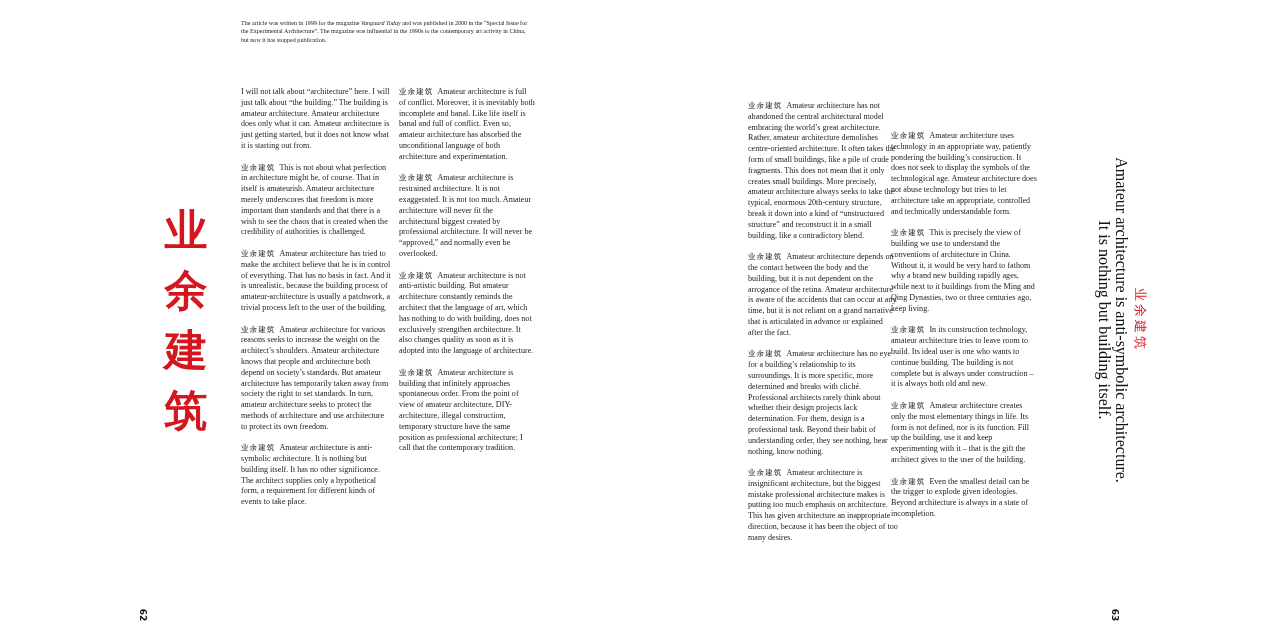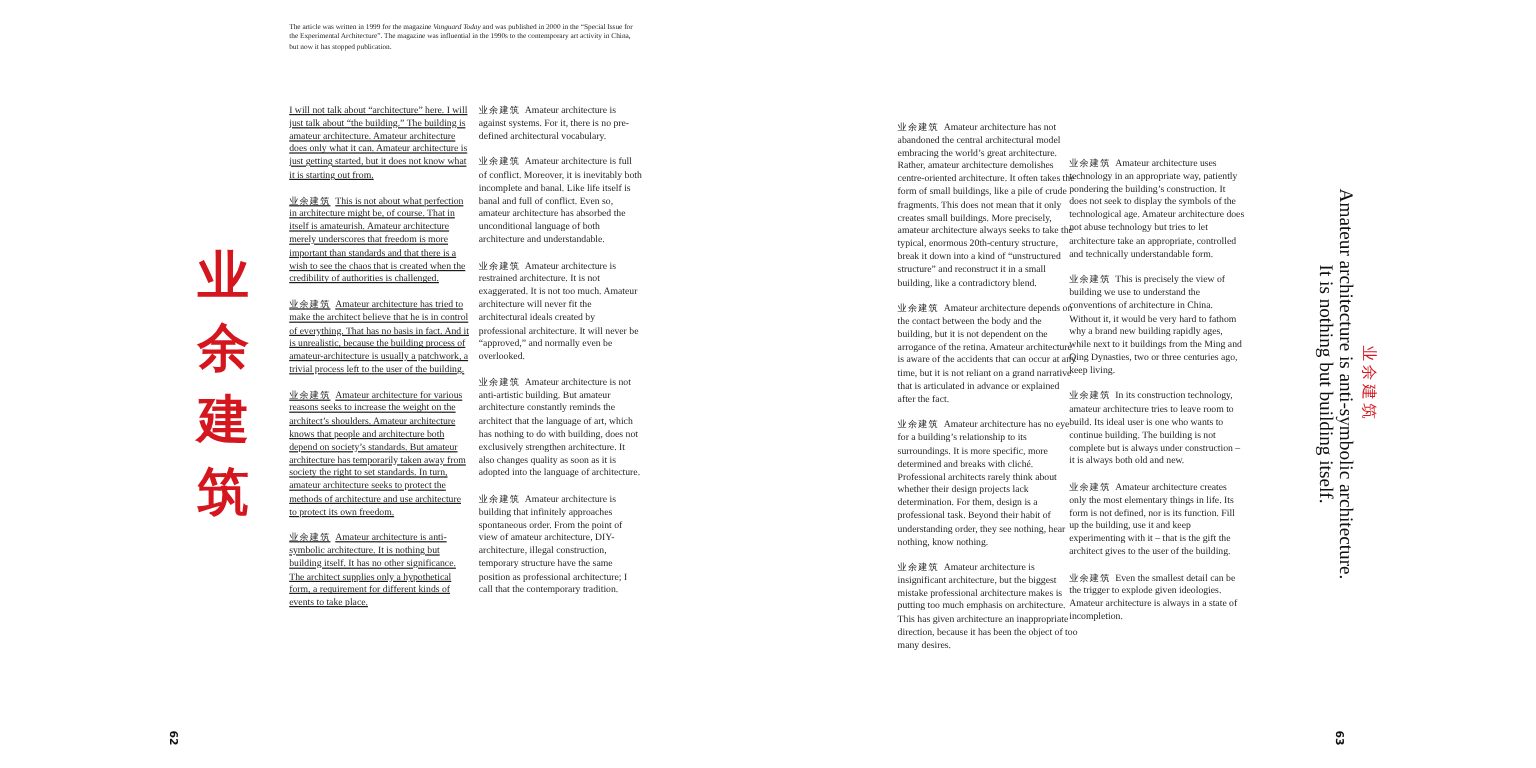--- a/index.html
+++ b/index.html
@@ -24,21 +24,21 @@
   }
   .big-title span { display: block; }
 
   .col {
     position: absolute; top: 87px;
     font-family: "Liberation Serif", serif; font-size: 8.1px; line-height: 10.8px; color: #1b1b1b;
   }
   .col p { margin-bottom: 10.8px; }
   .col .cn { font-family: "DejaVu Sans", sans-serif; font-size: 7.6px; letter-spacing: 1px; margin-right: 4px; }
 
-  .col-1 { left: 241px; width: 150px; text-decoration: underline; }
+  .col-1 { left: 241px; width: 150px; }
   .col-2 { left: 399px; width: 136px; }
   .col-3 { left: 108px; width: 150px; margin-top: 14px; }
   .col-4 { left: 251px; width: 146px; margin-top: 44px; }
 
   .page-number {
     position: absolute; top: 610px; font-family: "DejaVu Sans", sans-serif; font-weight: bold;
     font-size: 9px; color: #111; transform: rotate(90deg); transform-origin: center;
   }
   .pn-left { left: 137px; }
   .pn-right { left: 469px; }
@@ -76,44 +76,43 @@
 
     <div class="col col-1">
       <p><span>I will not talk about “architecture” here. I will just talk about “the building.” The building is amateur architecture. Amateur architecture does only what it can. Amateur architecture is just getting started, but it does not know what it is starting out from.</span></p>
       <p><span class="cn">业余建筑</span><span>This is not about what perfection in architecture might be, of course. That in itself is amateurish. Amateur architecture merely underscores that freedom is more important than standards and that there is a wish to see the chaos that is created when the credibility of authorities is challenged.</span></p>
       <p><span class="cn">业余建筑</span><span>Amateur architecture has tried to make the architect believe that he is in control of everything. That has no basis in fact. And it is unrealistic, because the building process of amateur-architecture is usually a patchwork, a trivial process left to the user of the building.</span></p>
       <p><span class="cn">业余建筑</span><span>Amateur architecture for various reasons seeks to increase the weight on the architect’s shoulders. Amateur architecture knows that people and architecture both depend on society’s standards. But amateur architecture has temporarily taken away from society the right to set standards. In turn, amateur architecture seeks to protect the methods of architecture and use architecture to protect its own freedom.</span></p>
       <p><span class="cn">业余建筑</span><span>Amateur architecture is anti-symbolic architecture. It is nothing but building itself. It has no other significance. The architect supplies only a hypothetical form, a requirement for different kinds of events to take place.</span></p>
     </div>
 
     <div class="col col-2">
-      <p><span class="cn">业余建筑</span><span>Amateur architecture is against systems. For it, there is no pre-defined architectural vocabulary.</span></p>
-      <p><span class="cn">业余建筑</span><span>Amateur architecture is full of conflict. Moreover, it is inevitably both incomplete and banal. Like life itself is banal and full of conflict. Even so, amateur architecture has absorbed the unconditional language of both architecture and understandable.</span></p>
-      <p><span class="cn">业余建筑</span><span>Amateur architecture is restrained architecture. It is not exaggerated. It is not too much. Amateur architecture will never fit the architectural ideals created by professional architecture. It will never be “approved,” and normally even be overlooked.</span></p>
+      <p><span class="cn">业余建筑</span><span>Amateur architecture is full of conflict. Moreover, it is inevitably both incomplete and banal. Like life itself is banal and full of conflict. Even so, amateur architecture has absorbed the unconditional language of both architecture and experimentation.</span></p>
+      <p><span class="cn">业余建筑</span><span>Amateur architecture is restrained architecture. It is not exaggerated. It is not too much. Amateur architecture will never fit the architectural biggest created by professional architecture. It will never be “approved,” and normally even be overlooked.</span></p>
       <p><span class="cn">业余建筑</span><span>Amateur architecture is not anti-artistic building. But amateur architecture constantly reminds the architect that the language of art, which has nothing to do with building, does not exclusively strengthen architecture. It also changes quality as soon as it is adopted into the language of architecture.</span></p>
       <p><span class="cn">业余建筑</span><span>Amateur architecture is building that infinitely approaches spontaneous order. From the point of view of amateur architecture, DIY-architecture, illegal construction, temporary structure have the same position as professional architecture; I call that the contemporary tradition.</span></p>
     </div>
 
     <div class="page-number pn-left">62</div>
   </div>
 
   <div class="page page-right">
     <div class="col col-3">
       <p><span class="cn">业余建筑</span><span>Amateur architecture has not abandoned the central architectural model embracing the world’s great architecture. Rather, amateur architecture demolishes centre-oriented architecture. It often takes the form of small buildings, like a pile of crude fragments. This does not mean that it only creates small buildings. More precisely, amateur architecture always seeks to take the typical, enormous 20th-century structure, break it down into a kind of “unstructured structure” and reconstruct it in a small building, like a contradictory blend.</span></p>
       <p><span class="cn">业余建筑</span><span>Amateur architecture depends on the contact between the body and the building, but it is not dependent on the arrogance of the retina. Amateur architecture is aware of the accidents that can occur at any time, but it is not reliant on a grand narrative that is articulated in advance or explained after the fact.</span></p>
       <p><span class="cn">业余建筑</span><span>Amateur architecture has no eye for a building’s relationship to its surroundings. It is more specific, more determined and breaks with cliché. Professional architects rarely think about whether their design projects lack determination. For them, design is a professional task. Beyond their habit of understanding order, they see nothing, hear nothing, know nothing.</span></p>
       <p><span class="cn">业余建筑</span><span>Amateur architecture is insignificant architecture, but the biggest mistake professional architecture makes is putting too much emphasis on architecture. This has given architecture an inappropriate direction, because it has been the object of too many desires.</span></p>
     </div>
 
     <div class="col col-4">
       <p><span class="cn">业余建筑</span><span>Amateur architecture uses technology in an appropriate way, patiently pondering the building’s construction. It does not seek to display the symbols of the technological age. Amateur architecture does not abuse technology but tries to let architecture take an appropriate, controlled and technically understandable form.</span></p>
       <p><span class="cn">业余建筑</span><span>This is precisely the view of building we use to understand the conventions of architecture in China. Without it, it would be very hard to fathom why a brand new building rapidly ages, while next to it buildings from the Ming and Qing Dynasties, two or three centuries ago, keep living.</span></p>
       <p><span class="cn">业余建筑</span><span>In its construction technology, amateur architecture tries to leave room to build. Its ideal user is one who wants to continue building. The building is not complete but is always under construction – it is always both old and new.</span></p>
       <p><span class="cn">业余建筑</span><span>Amateur architecture creates only the most elementary things in life. Its form is not defined, nor is its function. Fill up the building, use it and keep experimenting with it – that is the gift the architect gives to the user of the building.</span></p>
-      <p><span class="cn">业余建筑</span><span>Even the smallest detail can be the trigger to explode given ideologies. Amateur architecture is always in a state of incompletion.</span></p>
+      <p><span class="cn">业余建筑</span><span>Even the smallest detail can be the trigger to explode given ideologies. Beyond architecture is always in a state of incompletion.</span></p>
     </div>
 
     <div class="side-quote">
       <div class="inner">
         <span class="cn-red">业余建筑</span>
         <span class="line">Amateur architecture is anti-symbolic architecture.</span>
         <span class="line">It is nothing but building itself.</span>
       </div>
     </div>
 

